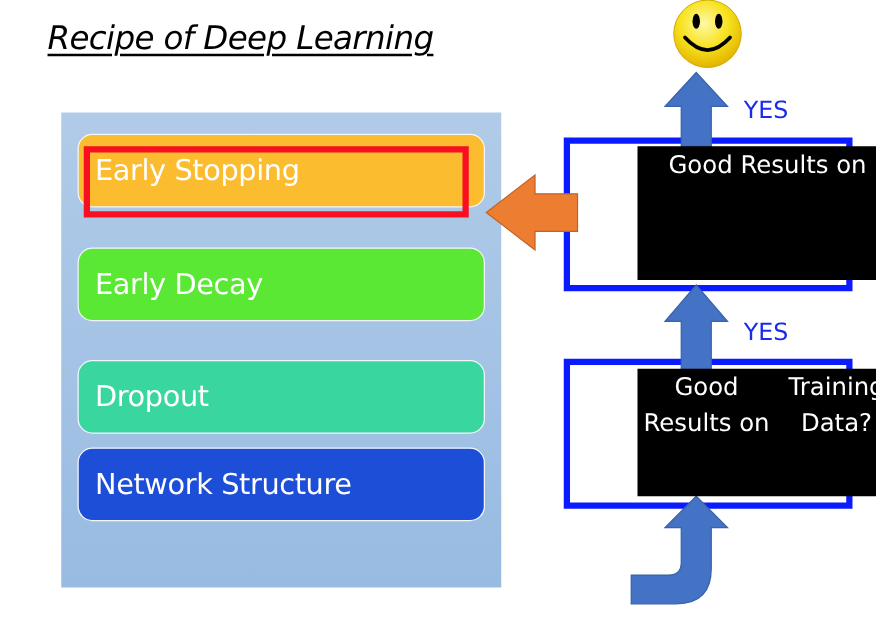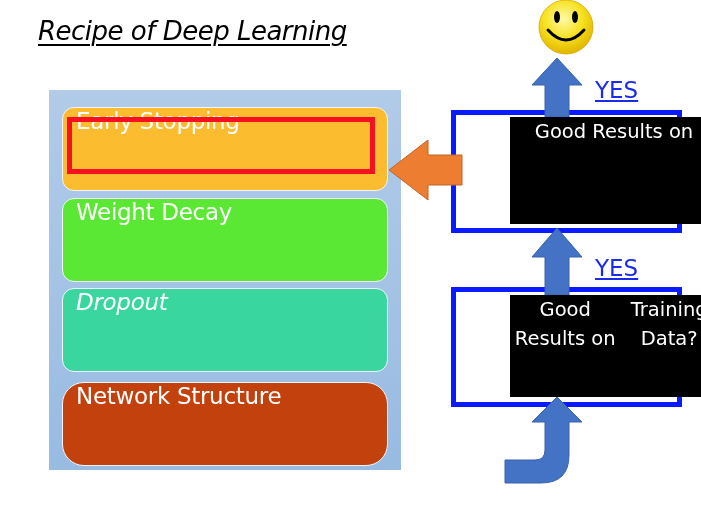--- a/index.html
+++ b/index.html
@@ -1,49 +1,49 @@
 <!DOCTYPE html>
 <html><head>
 <meta charset="utf-8">
 <style>
   html, body { margin:0; padding:0; background:#ffffff; }
   body { width:701px; height:506px; position:relative; overflow:hidden; font-family:"DejaVu Sans", sans-serif; }
   .title { position:absolute; left:38px; top:16px; font-family:"DejaVu Sans", sans-serif; font-weight:normal; font-style:italic; font-size:26px; color:#000; text-decoration:underline; text-underline-offset:4px; text-decoration-thickness:2px; letter-spacing:-0.5px; white-space:nowrap; }
   .panel { position:absolute; left:49px; top:90px; width:352px; height:380px; background:linear-gradient(#b1cbe8, #98bbe2); }
-  .item { position:absolute; left:62px; width:326px; height:84px; border-radius:12px; border:1.5px solid #f2f6fb; box-sizing:border-box; color:#fff; font-size:23px; display:flex; align-items:flex-start; padding-left:13px; white-space:nowrap; }
+  .item { position:absolute; left:62px; width:326px; height:59px; border-radius:12px; border:1.5px solid #f2f6fb; box-sizing:border-box; color:#fff; font-size:23px; display:flex; align-items:center; padding-left:13px; white-space:nowrap; }
   .item span { letter-spacing:-0.3px; }
   .item-early { top:107px; background:#fbbc2f; }
   .item-weight { top:198px; background:#5be835; }
-  .item-dropout { top:288px; background:#3ad6a0;font-style:italic; }
-  .item-network { top:382px; background:#c2410c;border-radius:22px; }
+  .item-dropout { top:288px; background:#3ad6a0; }
+  .item-network { top:358px; background:#1d4ed8; }
   .highlight { position:absolute; left:67px; top:117px; width:308px; height:57px; border:5px solid #f70f22; box-sizing:border-box; }
   .outer-box { position:absolute; left:451px; width:231px; border:5px solid #0a1cff; box-sizing:border-box; background:#fff; }
   .outer-test { top:110px; height:123px; }
   .outer-train { top:287px; height:120px; }
   .inner-box { position:absolute; left:462px; width:208px; background:#000; color:#fff; font-size:19.5px; line-height:29px; text-align:center; display:flex; flex-direction:row; justify-content:center; box-sizing:border-box;margin-left:48px; }
   .inner-test { top:117px; height:107px; }
   .inner-train { top:295px; height:102px; }
-  .yes { position:absolute; color:#1a2bea; font-size:23px;text-decoration:underline; }
+  .yes { position:absolute; color:#1a2bea; font-size:19px; }
   .yes-top { left:595px; top:77px; }
   .yes-mid { left:595px; top:255px; }
   svg.overlay { position:absolute; left:0; top:0; }
 </style>
 </head>
 <body>
 
 <div class="title">Recipe of Deep Learning</div>
 
 <div class="panel"></div>
 
 <div class="item item-early">
   <span>Early Stopping</span>
 </div>
 <div class="highlight"></div>
 <div class="item item-weight">
-  <span>Weight Decay</span>
+  <span>Early Decay</span>
 </div>
 <div class="item item-dropout">
   <span>Dropout</span>
 </div>
 <div class="item item-network">
   <span>Network Structure</span>
 </div>
 
 <div class="outer-box outer-test"></div>
 <div class="outer-box outer-train"></div>

